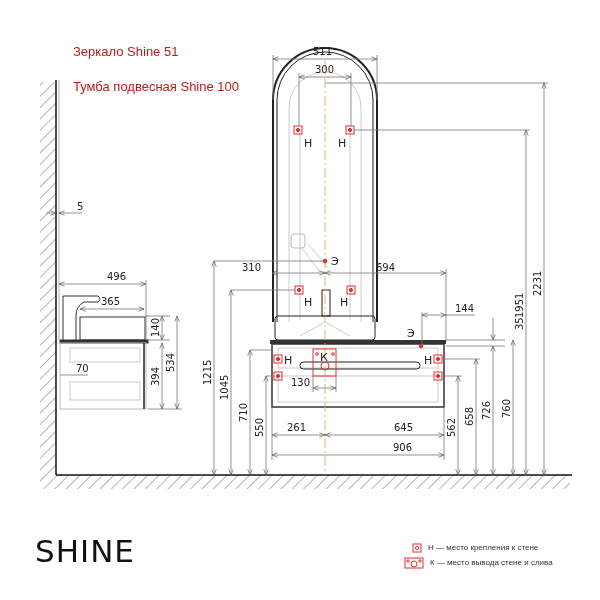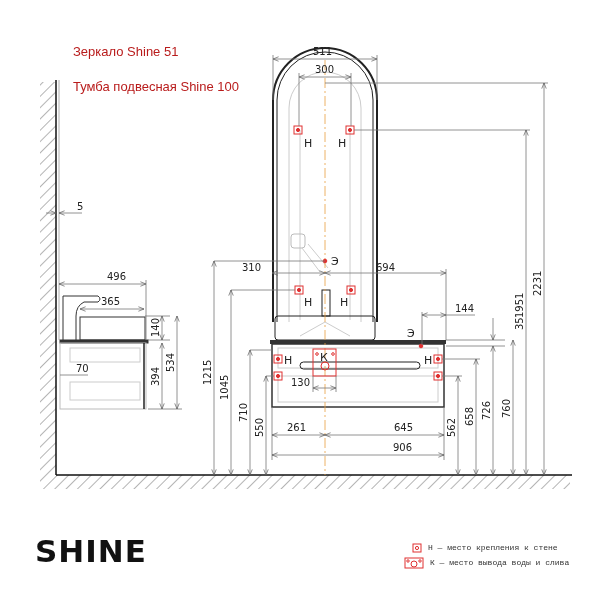--- a/index.html
+++ b/index.html
@@ -1,21 +1,21 @@
 <!DOCTYPE html>
 <html><head>
 <meta charset="utf-8">
 <style>
   html, body { margin:0; padding:0; background:#ffffff; }
   body { width:600px; height:600px; position:relative; overflow:hidden; font-family:"Liberation Sans", sans-serif; }
   .title { position:absolute; left:73px; font-size:13px; color:#b91c1c; }
   #t1 { top:44px; }
   #t2 { top:79px; }
-  .brand { position:absolute; left:35px; top:533px; font-size:31px; font-weight:bold; letter-spacing:1px; color:#111; font-family:"DejaVu Sans", sans-serif; }
-  .legend { position:absolute; left:412px; font-size:8px; color:#333; font-family:Liberation Mono, monospace; }
+  .brand { position:absolute; left:35px; top:533px; font-size:31px; font-weight:normal; letter-spacing:1px; color:#111; font-family:"DejaVu Sans", sans-serif; }
+  .legend { position:absolute; left:412px; font-size:8px; color:#333; font-family:Liberation Sans, sans-serif; }
   #lg1 { top:543px; }
   #lg2 { top:557px; }
   .legend .sym { display:inline-block; vertical-align:middle; margin-right:6px; }
   svg { position:absolute; left:0; top:0; }
   .dim { font-family:"DejaVu Sans", sans-serif; font-size:10px; fill:#222; }
   .lbl { font-family:"DejaVu Sans", sans-serif; font-size:11px; fill:#222; }
 </style>
 </head>
 <body>
 
@@ -245,14 +245,14 @@
       <rect x="1" y="1" width="8" height="8" fill="none" stroke="#e03030"></rect>
       <circle cx="5" cy="5" r="1.6" fill="none" stroke="#e03030"></circle>
     </svg><span>Н — место крепления к стене</span>
 </div>
 <div class="legend" id="lg2" style="left:404px">
   <svg class="sym" width="20" height="12" style="position:static">
       <rect x="1" y="1" width="18" height="10" fill="none" stroke="#e03030"></rect>
       <circle cx="10" cy="7" r="3" fill="none" stroke="#e03030"></circle>
       <circle cx="4" cy="4" r="1.2" fill="none" stroke="#e03030"></circle>
       <circle cx="16" cy="4" r="1.2" fill="none" stroke="#e03030"></circle>
-    </svg><span>К — место вывода воды и слива</span>
+    </svg><span>К — место вывода стене и слива</span>
 </div>
 
 </body></html>

